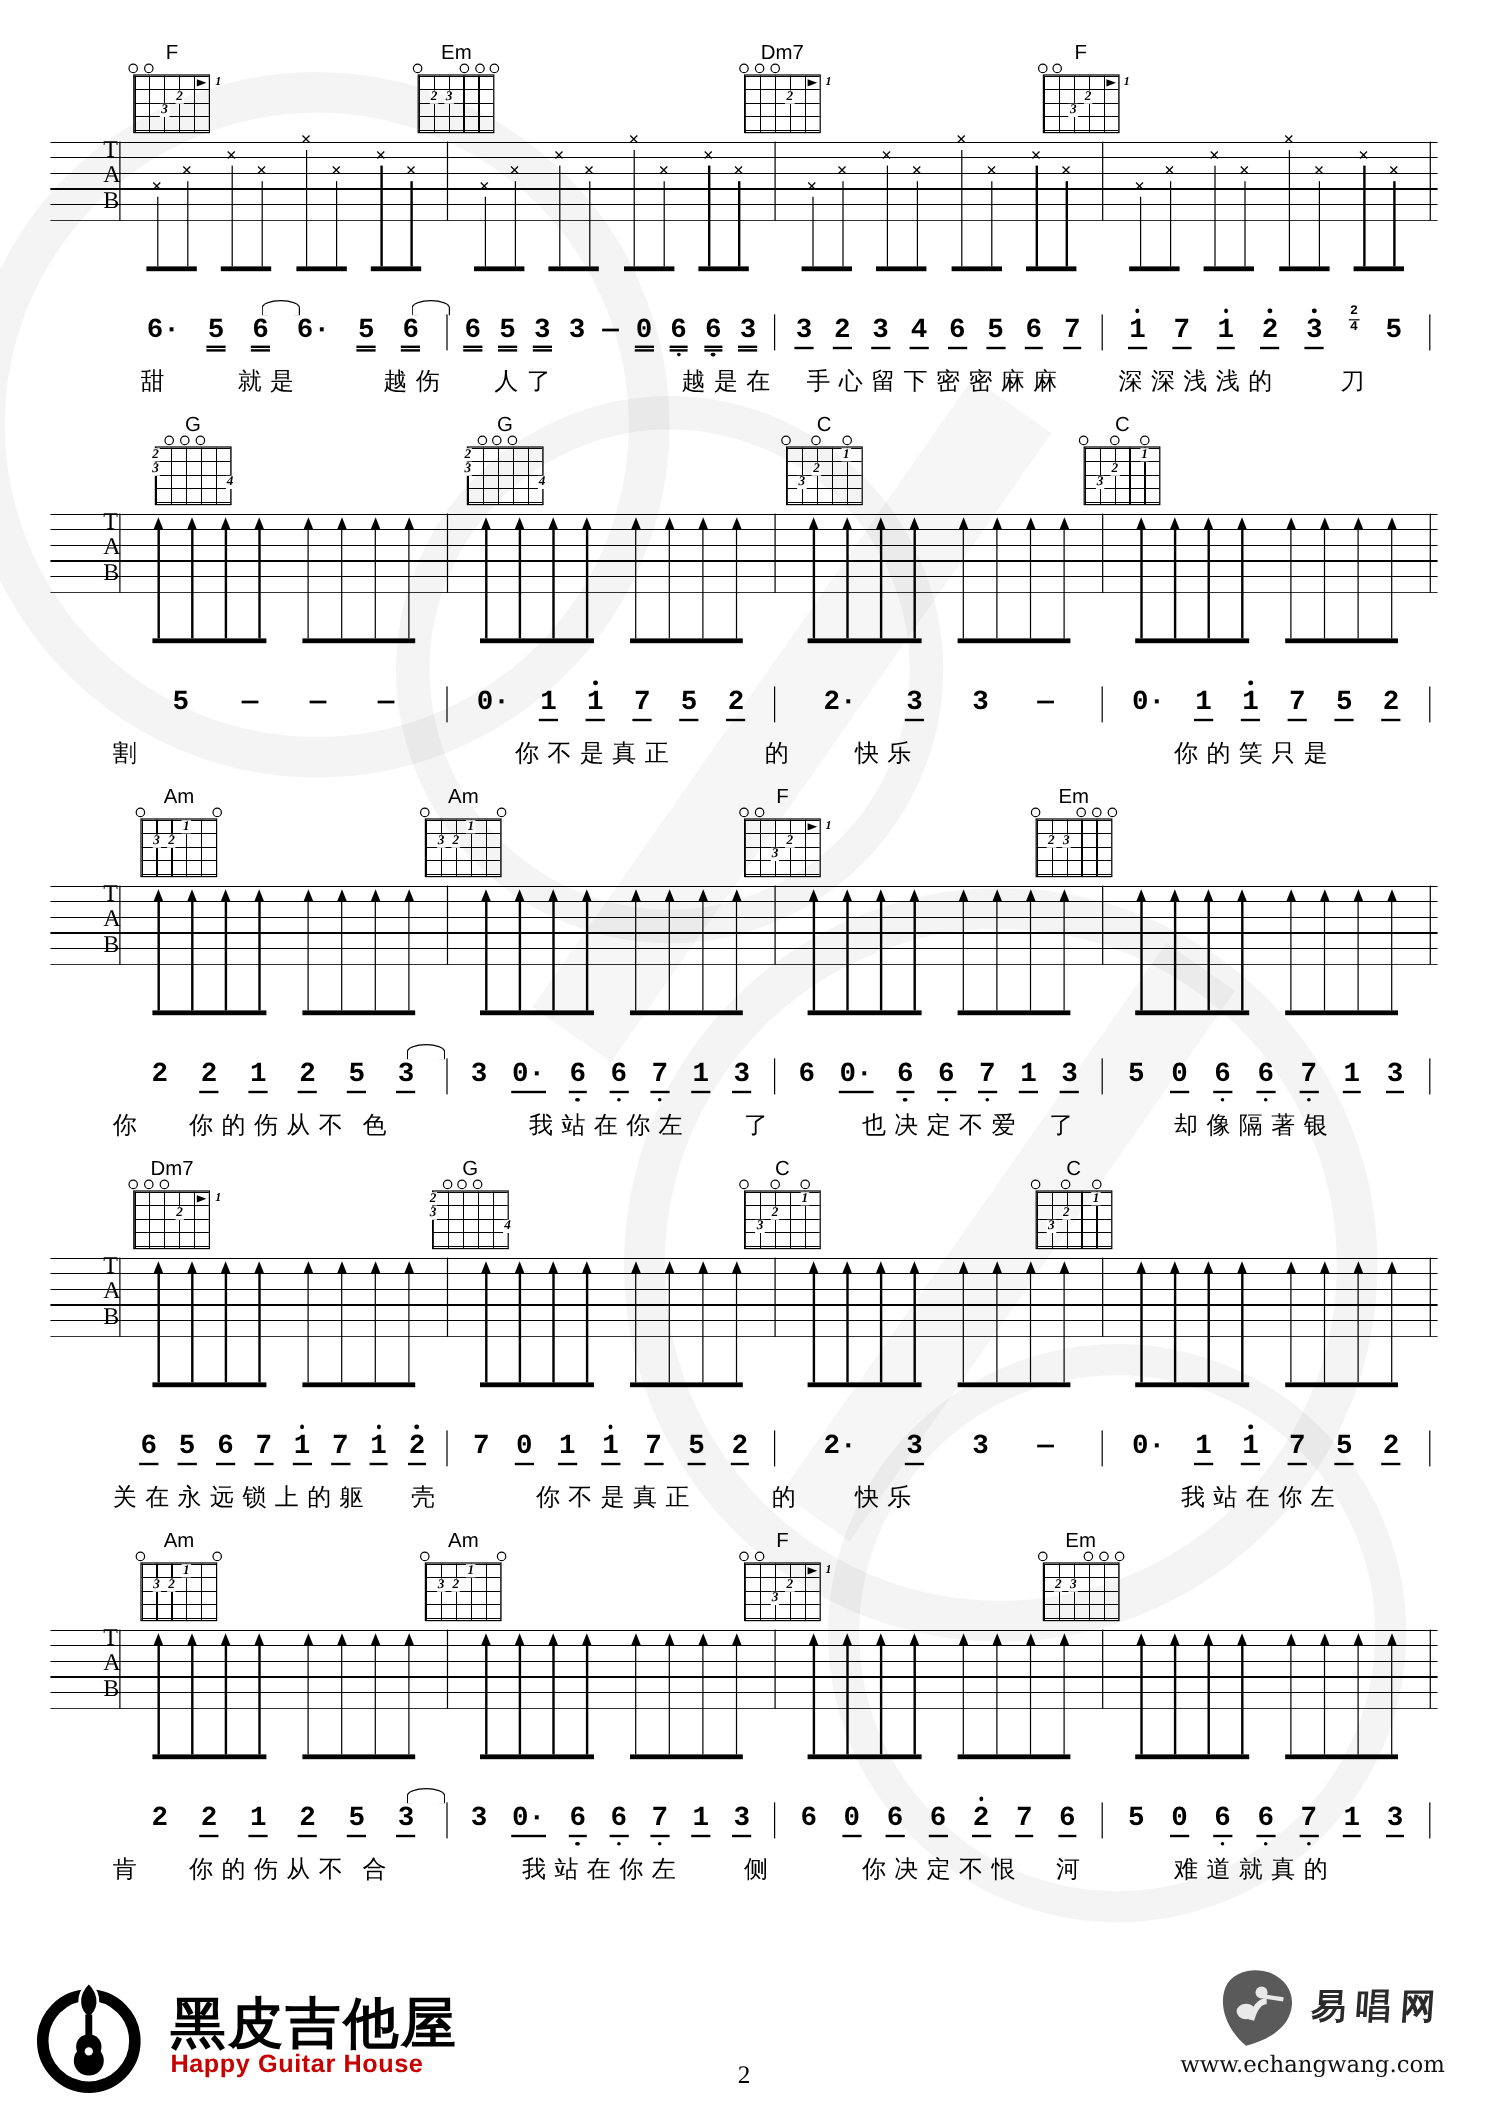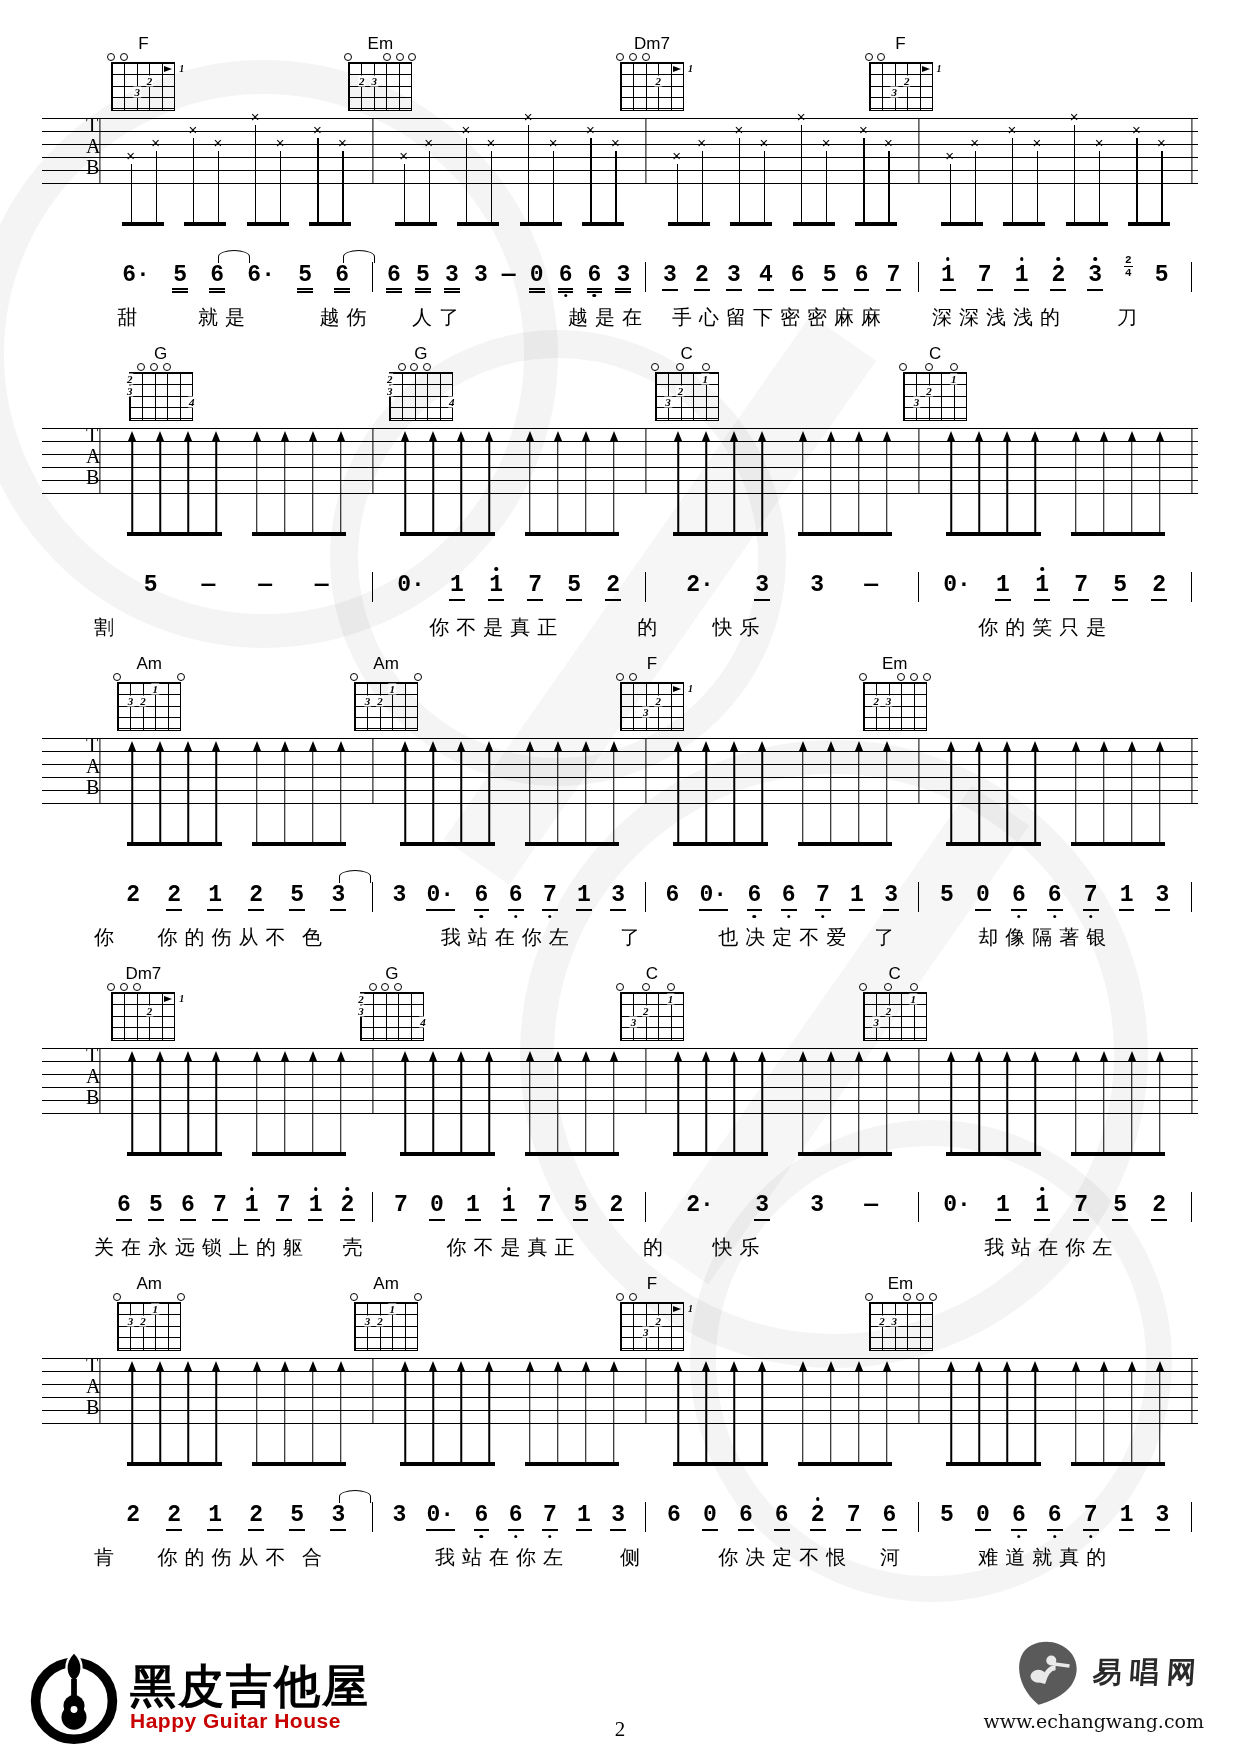--- a/index.html
+++ b/index.html
@@ -52,21 +52,21 @@
   .dot-b{position:absolute;bottom:-9px;left:50%;transform:translateX(-50%);width:3.5px;height:3.5px;border-radius:50%;background:#000;}
   .tie::after{content:"";position:absolute;top:-14px;left:55%;width:30px;height:12px;border:1.6px solid #000;border-bottom:none;border-radius:100% 100% 0 0;}
   .mdash{font:700 23px "Liberation Mono",monospace;margin-top:10px;line-height:1;}
   .mts{display:inline-flex;flex-direction:column;align-items:center;font:700 11px "Liberation Mono",monospace;margin-top:0;line-height:1.1;}
   .tsd{border-top:1px solid #000;padding:0 1px;}
   
   .lyrics{position:relative;height:28px;margin-top:4px;}
   .lyr{position:absolute;top:0;white-space:nowrap;font-size:20px;letter-spacing:7px;}
   
   .footer{position:absolute;left:0;right:0;bottom:0;height:150px;}
-  .logo-left{position:absolute;left:26px;bottom:8px;display:flex;align-items:center;gap:8px;}
+  .logo-left{position:absolute;left:26px;bottom:8px;display:flex;align-items:center;gap:20px;}
   .lt{display:flex;flex-direction:column;}
   .logo-cn{font-weight:700;font-size:46px;font-family:"Liberation Sans",sans-serif;letter-spacing:2px;line-height:1.02;}
   .logo-en{font-weight:700;font-size:21px;color:#c70000;letter-spacing:0.5px;}
   .pagenum{position:absolute;left:50%;transform:translateX(-50%);bottom:12px;font:400 21px "Liberation Serif",serif;}
   .logo-right{position:absolute;right:36px;bottom:22px;text-align:center;}
   .lr-row{display:flex;align-items:center;gap:10px;justify-content:flex-end;}
   .lr-cn{font-family:"DejaVu Serif",serif;font-weight:700;font-size:29px;letter-spacing:8px;color:#2a2a2a;transform:skewX(-4deg);}
   .lr-url{font-family:"DejaVu Serif",serif;font-size:19px;color:#111;margin-top:3px;}
 </style>
 </head>

